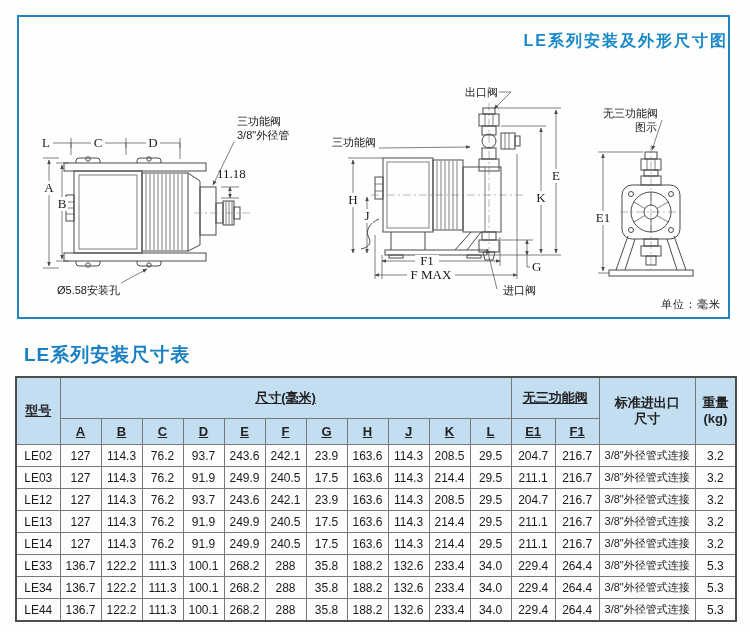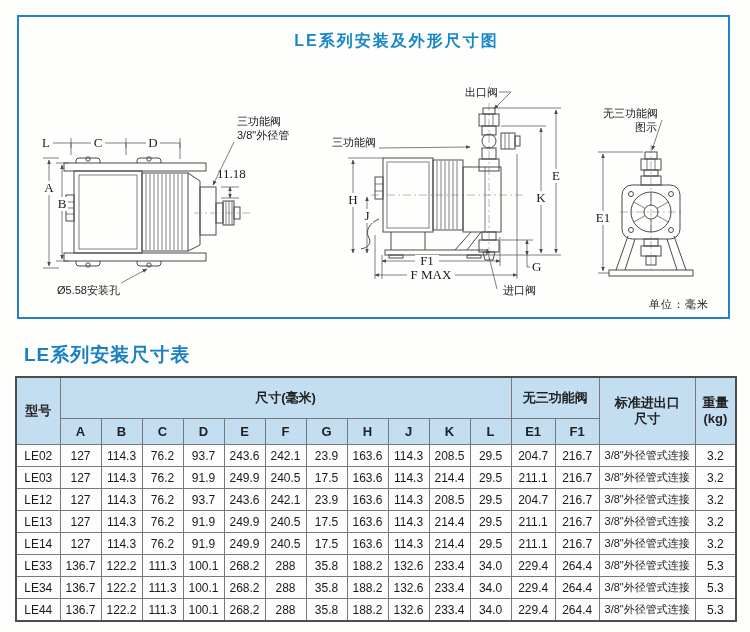--- a/index.html
+++ b/index.html
@@ -1,41 +1,41 @@
 <!DOCTYPE html>
 <html><head>
 <meta charset="utf-8">
 <style>
   html,body{margin:0;padding:0;background:#fbfbf9;}
   .page{position:relative;width:750px;height:632px;background:#fdfdfb;overflow:hidden;
         font-family:"Liberation Sans",sans-serif;color:#222;}
   
   .diagram-box{position:absolute;left:17px;top:15px;width:709px;height:300px;
                border:2px solid #2084c4;background:#fefefd;}
-  .diagram-title{position:absolute;left:0;top:14px;width:100%;text-align:center;
+  .diagram-title{position:absolute;left:0;top:14px;width:100%;text-align:right;
                  padding-left:46px;box-sizing:border-box;
                  font-size:16px;font-weight:bold;letter-spacing:2px;color:#1787c8;}
   .diagram-svg{position:absolute;left:0;top:0;}
-  .unit-note{position:absolute;right:19px;bottom:5px;font-size:11px;color:#222;letter-spacing:1px;}
+  .unit-note{position:absolute;right:7px;bottom:5px;font-size:11px;color:#222;letter-spacing:1px;}
   
   .s{stroke:#4b4b4b;fill:none;stroke-width:1;}
   .thin{stroke:#4b4b4b;fill:none;stroke-width:.7;}
   .cl{stroke:#8a8a8a;fill:none;stroke-width:.6;stroke-dasharray:8 3 2 3;}
   .dt{font:13px "Liberation Serif",serif;fill:#1a1a1a;}
   .ct{font:11px "Liberation Sans",sans-serif;fill:#1a1a1a;}
   .wb{fill:#fefefd;stroke:none;}
   
   .table-heading{position:absolute;left:24px;top:342px;margin:0;
                  font-size:19px;font-weight:bold;letter-spacing:1px;color:#1a80c4;}
   table.dims{position:absolute;left:15px;top:376px;border-collapse:collapse;
              table-layout:fixed;width:720px;border:2px solid #4d4d4d;
              font-size:12px;}
   table.dims th,table.dims td{border:1px solid #787878;text-align:center;
              padding:0;overflow:hidden;white-space:nowrap;}
-  table.dims thead th{background:#c3ddf1;font-weight:bold;}
+  table.dims thead th{background:#c3ddf1;font-weight:bold;text-decoration:underline;}
   tr.group-row th{height:40px;font-size:13px;white-space:normal;line-height:1.25;}
   tr.letter-row th{height:25px;font-size:13px;}
   table.dims tbody td{height:21px;background:#fdfdfd;color:#1a1a1a;}
   td.port-cell{font-size:11px;}
   .hdr-wrap{display:inline-block;max-width:70px;}
   .hdr-wrap-sm{display:inline-block;max-width:32px;}
 </style>
 </head>
 <body>
 

